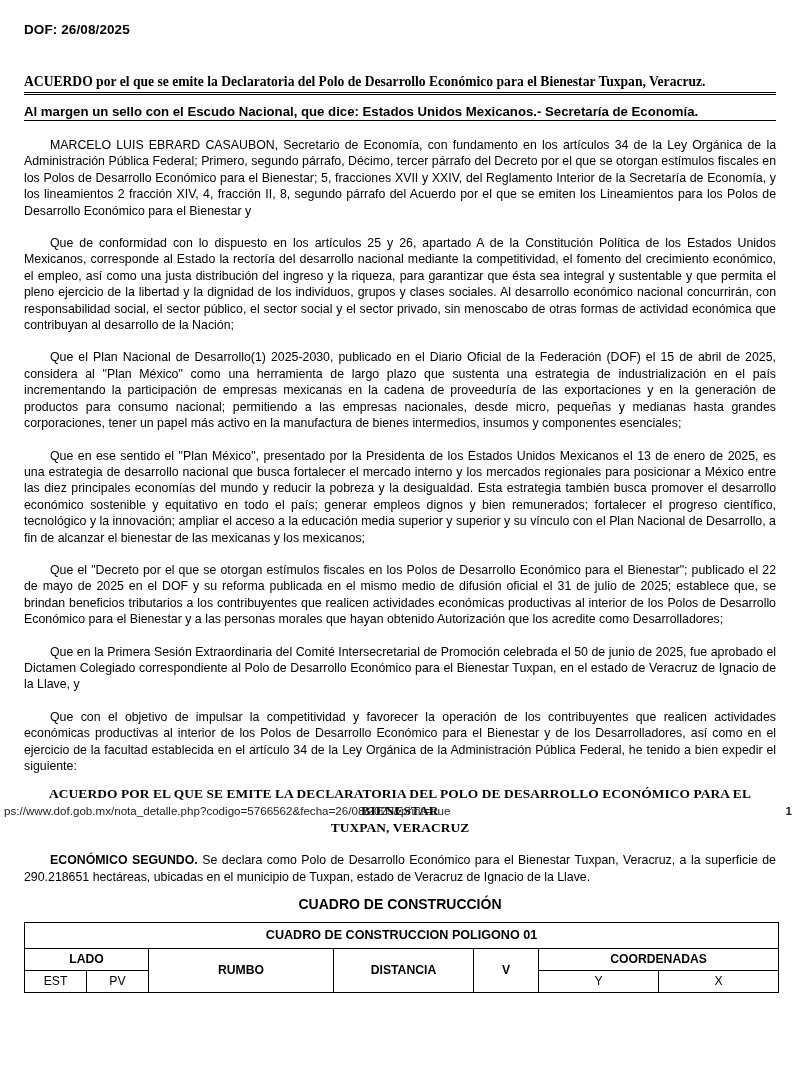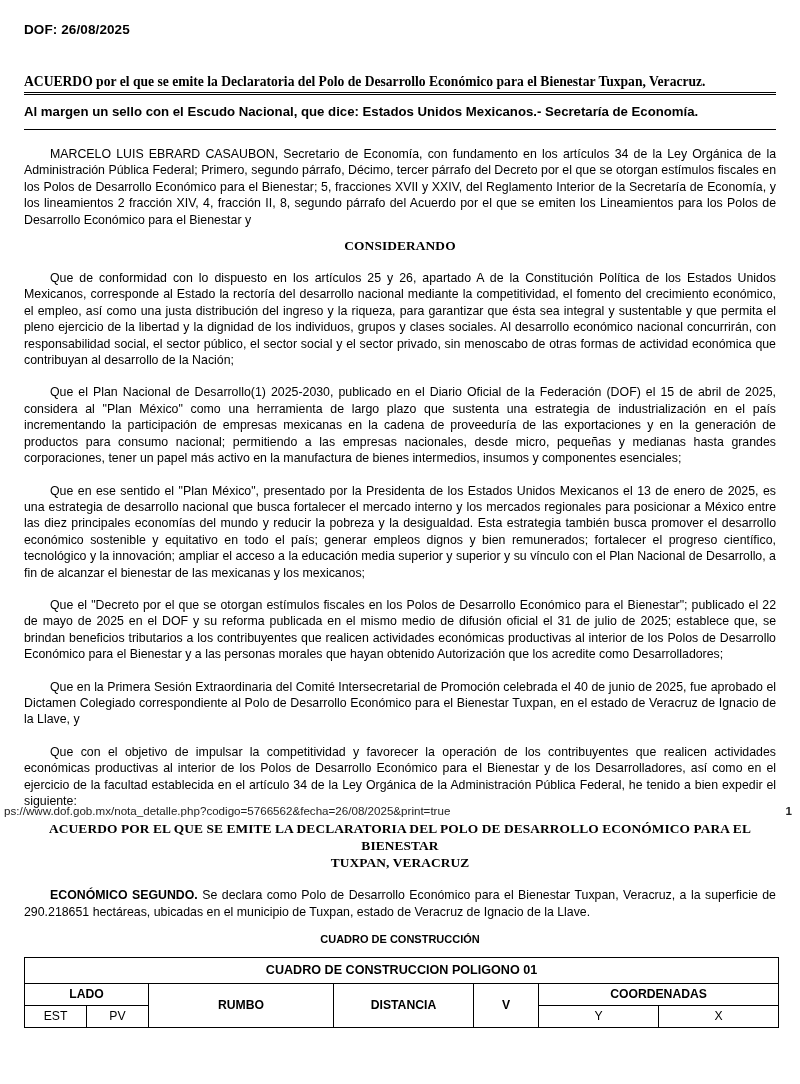--- a/index.html
+++ b/index.html
@@ -44,21 +44,21 @@
     padding-bottom: 2px;
     border-bottom: 3px double #000;
   }
 
   .sello-line {
     font-family: "Liberation Sans", sans-serif;
     font-weight: bold;
     font-size: 13.2px;
     line-height: 16px;
     margin-top: 9px;
-    padding-bottom: 9px;
+    padding-bottom: 0;
     border-bottom: 1.6px solid #000;
   }
 
   
   p.body {
     font-family: "Liberation Sans", sans-serif;
     font-size: 12.35px;
     line-height: 16.4px;
     text-align: justify;
     text-justify: inter-word;
@@ -78,21 +78,21 @@
   }
   .centered-caps.small-gap { margin-top: 9px; }
 
   .articulo-lead {
     font-weight: bold;
   }
 
   .cuadro-heading {
     font-family: "Liberation Sans", sans-serif;
     font-weight: bold;
-    font-size: 11px;
+    font-size: 14px;
     text-align: center;
     margin: 11px 0 0 0;
     line-height: 17px;
   }
 
   
   table.cuadro {
     border-collapse: collapse;
     width: 754px;
     margin: 9px auto 0 auto;
@@ -158,27 +158,26 @@
 <div class="page">
 
   <div class="dof-date">DOF: 26/08/2025</div>
 
   <div class="acuerdo-title">ACUERDO por el que se emite la Declaratoria del Polo de Desarrollo Económico para el Bienestar Tuxpan, Veracruz.</div>
 
   <div class="sello-line">Al margen un sello con el Escudo Nacional, que dice: Estados Unidos Mexicanos.- Secretaría de Economía.</div>
 
   <p class="body">MARCELO LUIS EBRARD CASAUBON, Secretario de Economía, con fundamento en los artículos 34 de la Ley Orgánica de la Administración Pública Federal; Primero, segundo párrafo, Décimo, tercer párrafo del Decreto por el que se otorgan estímulos fiscales en los Polos de Desarrollo Económico para el Bienestar; 5, fracciones XVII y XXIV, del Reglamento Interior de la Secretaría de Economía, y los lineamientos 2 fracción XIV, 4, fracción II, 8, segundo párrafo del Acuerdo por el que se emiten los Lineamientos para los Polos de Desarrollo Económico para el Bienestar y</p>
 
-  <div class="centered-caps small-gap">CONSIDERANDO</div>
 
   <p class="body">Que de conformidad con lo dispuesto en los artículos 25 y 26, apartado A de la Constitución Política de los Estados Unidos Mexicanos, corresponde al Estado la rectoría del desarrollo nacional mediante la competitividad, el fomento del crecimiento económico, el empleo, así como una justa distribución del ingreso y la riqueza, para garantizar que ésta sea integral y sustentable y que permita el pleno ejercicio de la libertad y la dignidad de los individuos, grupos y clases sociales. Al desarrollo económico nacional concurrirán, con responsabilidad social, el sector público, el sector social y el sector privado, sin menoscabo de otras formas de actividad económica que contribuyan al desarrollo de la Nación;</p>
   <p class="body">Que el Plan Nacional de Desarrollo(1) 2025-2030, publicado en el Diario Oficial de la Federación (DOF) el 15 de abril de 2025, considera al "Plan México" como una herramienta de largo plazo que sustenta una estrategia de industrialización en el país incrementando la participación de empresas mexicanas en la cadena de proveeduría de las exportaciones y en la generación de productos para consumo nacional; permitiendo a las empresas nacionales, desde micro, pequeñas y medianas hasta grandes corporaciones, tener un papel más activo en la manufactura de bienes intermedios, insumos y componentes esenciales;</p>
   <p class="body">Que en ese sentido el "Plan México", presentado por la Presidenta de los Estados Unidos Mexicanos el 13 de enero de 2025, es una estrategia de desarrollo nacional que busca fortalecer el mercado interno y los mercados regionales para posicionar a México entre las diez principales economías del mundo y reducir la pobreza y la desigualdad. Esta estrategia también busca promover el desarrollo económico sostenible y equitativo en todo el país; generar empleos dignos y bien remunerados; fortalecer el progreso científico, tecnológico y la innovación; ampliar el acceso a la educación media superior y superior y su vínculo con el Plan Nacional de Desarrollo, a fin de alcanzar el bienestar de las mexicanas y los mexicanos;</p>
   <p class="body">Que el "Decreto por el que se otorgan estímulos fiscales en los Polos de Desarrollo Económico para el Bienestar"; publicado el 22 de mayo de 2025 en el DOF y su reforma publicada en el mismo medio de difusión oficial el 31 de julio de 2025; establece que, se brindan beneficios tributarios a los contribuyentes que realicen actividades económicas productivas al interior de los Polos de Desarrollo Económico para el Bienestar y a las personas morales que hayan obtenido Autorización que los acredite como Desarrolladores;</p>
-  <p class="body">Que en la Primera Sesión Extraordinaria del Comité Intersecretarial de Promoción celebrada el 40 de junio de 2025, fue aprobado el Dictamen Colegiado correspondiente al Polo de Desarrollo Económico para el Bienestar Tuxpan, en el estado de Veracruz de Ignacio de la Llave, y</p>
+  <p class="body">Que en la Primera Sesión Extraordinaria del Comité Intersecretarial de Promoción celebrada el 50 de junio de 2025, fue aprobado el Dictamen Colegiado correspondiente al Polo de Desarrollo Económico para el Bienestar Tuxpan, en el estado de Veracruz de Ignacio de la Llave, y</p>
   <p class="body">Que con el objetivo de impulsar la competitividad y favorecer la operación de los contribuyentes que realicen actividades económicas productivas al interior de los Polos de Desarrollo Económico para el Bienestar y de los Desarrolladores, así como en el ejercicio de la facultad establecida en el artículo 34 de la Ley Orgánica de la Administración Pública Federal, he tenido a bien expedir el siguiente:</p>
 
   <div class="centered-caps">
     <span>ACUERDO POR EL QUE SE EMITE LA DECLARATORIA DEL POLO DE DESARROLLO ECONÓMICO PARA EL BIENESTAR</span><br>
     <span>TUXPAN, VERACRUZ</span>
   </div>
 
 
   <p class="body"><span class="articulo-lead">ECONÓMICO SEGUNDO.</span><span> Se declara como Polo de Desarrollo Económico para el Bienestar Tuxpan, Veracruz, a la superficie de 290.218651 hectáreas, ubicadas en el municipio de Tuxpan, estado de Veracruz de Ignacio de la Llave.</span></p>
 

